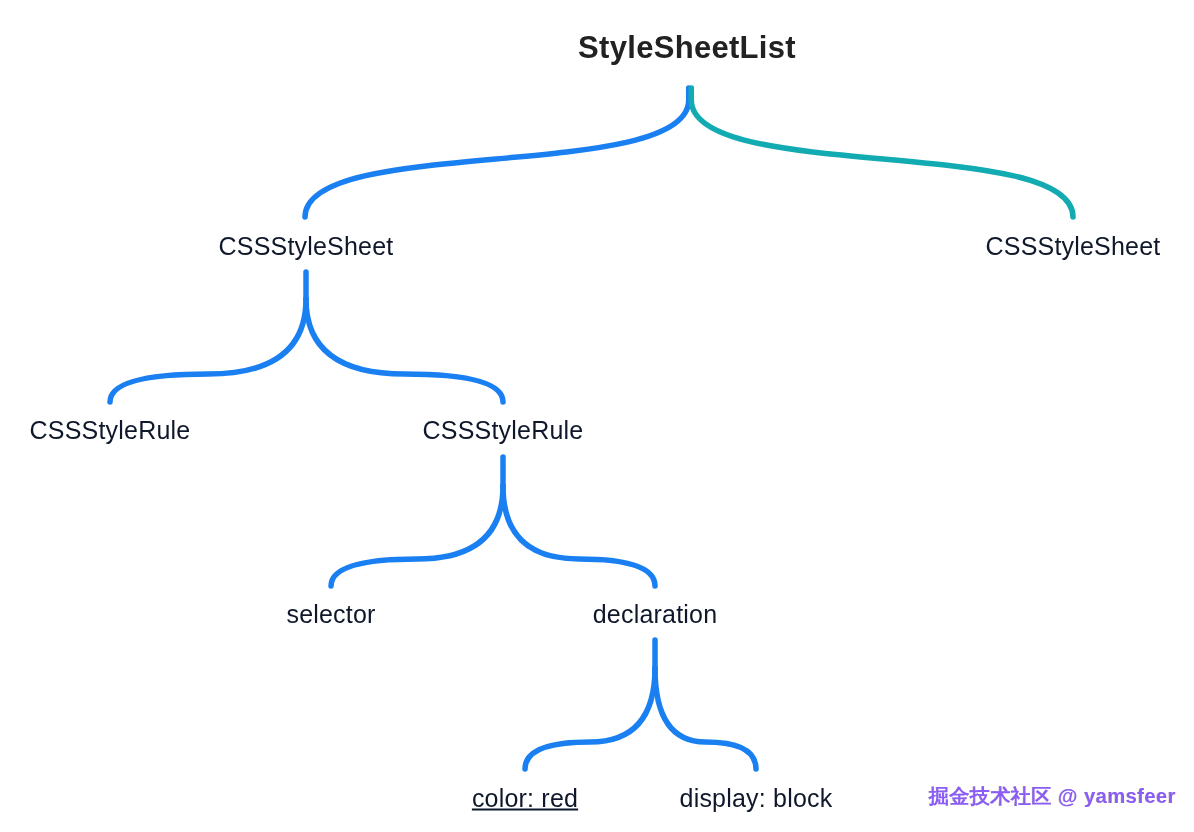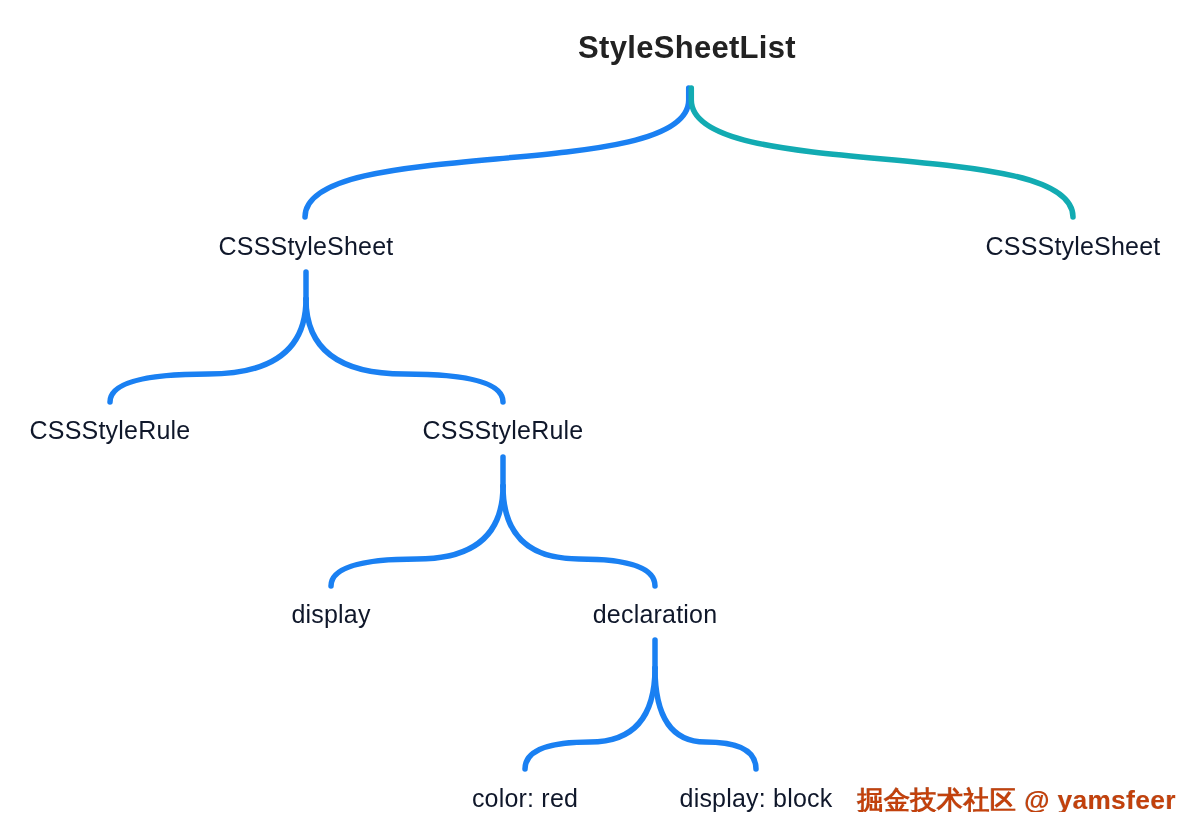--- a/index.html
+++ b/index.html
@@ -23,23 +23,23 @@
   .node.root{
     font-size:31px;
     font-weight:bold;
     color:#222222;
     letter-spacing:0.3px;
   }
   .watermark{
     position:absolute;
     right:18px;
     top:783px;
-    font-size:26px;
+    font-size:20px;
     font-weight:bold;
-    color:#c2410c;
+    color:#8b5cf6;
     text-shadow:1px 1px 0 #ffffff, 2px 2px 1px rgba(255,255,255,0.9), -0.5px -0.5px 0 #a9a9a9;
     white-space:nowrap;
     letter-spacing:0.5px;
   }
 </style>
 </head>
 <body>
 
 <div class="canvas">
 
@@ -64,23 +64,23 @@
   <div class="node root" style="left:687px; top:48px;">StyleSheetList</div>
 
   <div class="node" style="left:306px; top:246px;">CSSStyleSheet</div>
 
   <div class="node" style="left:1073px; top:246px;">CSSStyleSheet</div>
 
   <div class="node" style="left:110px; top:430px;">CSSStyleRule</div>
 
   <div class="node" style="left:503px; top:430px;">CSSStyleRule</div>
 
-  <div class="node" style="left:331px; top:614px;">display</div>
+  <div class="node" style="left:331px; top:614px;">selector</div>
 
   <div class="node" style="left:655px; top:614px;text-align:right;">declaration</div>
 
-  <div class="node" style="left:525px; top:798px;">color: red</div>
+  <div class="node" style="left:525px; top:798px;text-decoration:underline;">color: red</div>
 
   <div class="node" style="left:756px; top:798px;">display: block</div>
 
   <div class="watermark">掘金技术社区 @ yamsfeer</div>
 
 </div>
 
 </body></html>

